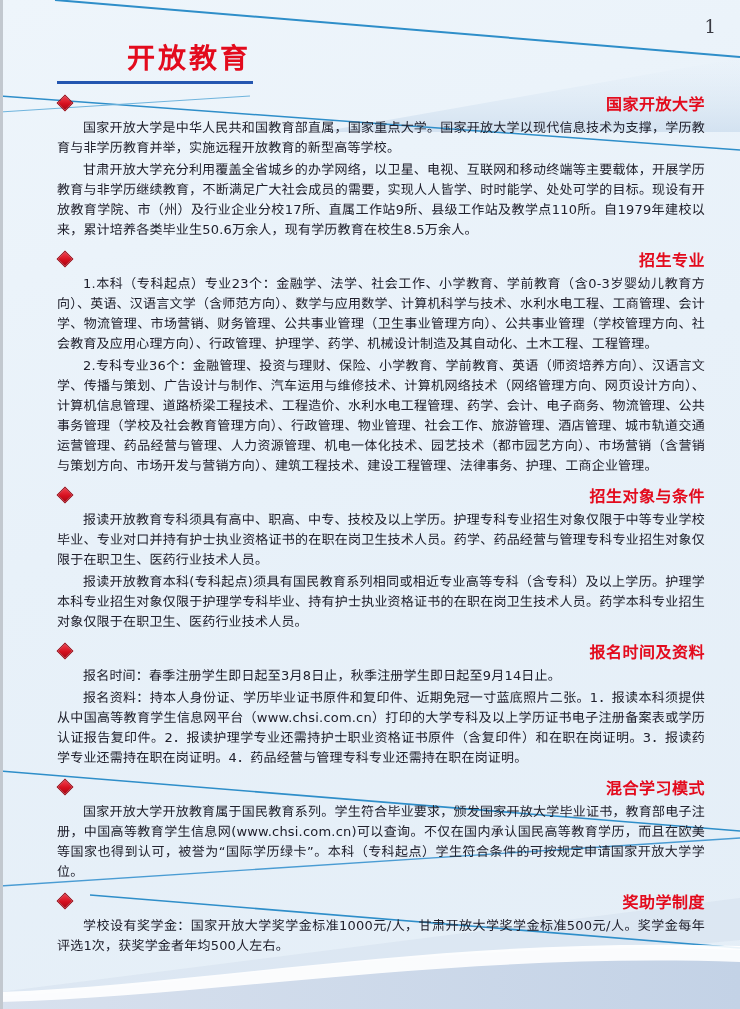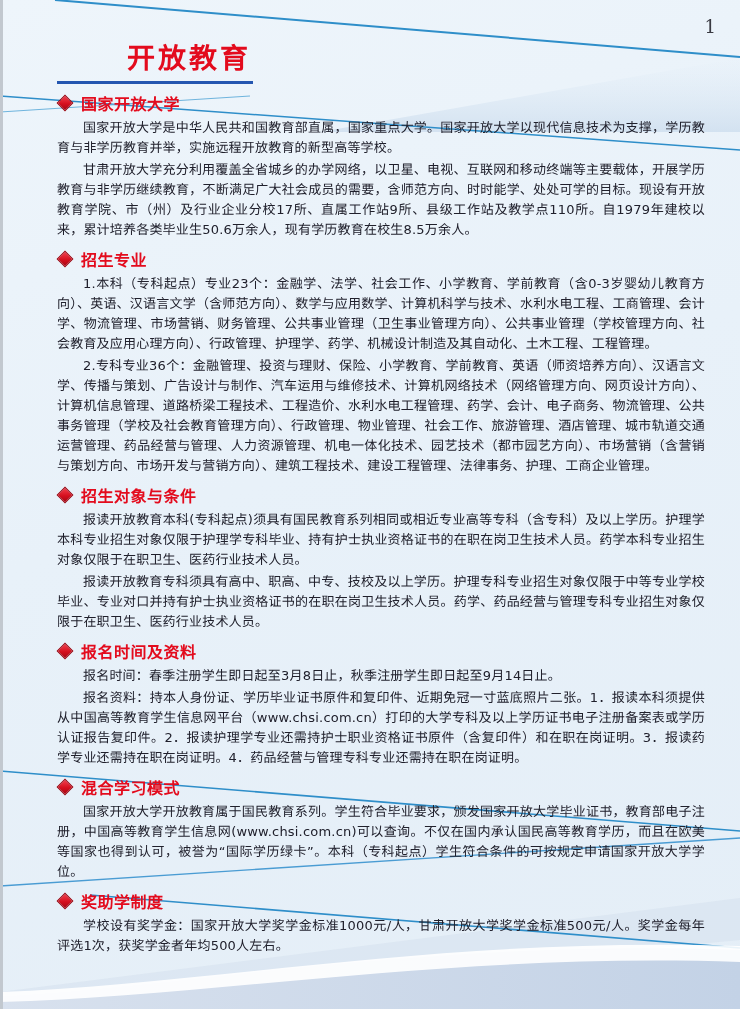--- a/index.html
+++ b/index.html
@@ -45,20 +45,21 @@
     display: inline-block;
     font-size: 28px; font-weight: bold; color: #e30b1d;
     letter-spacing: 3px;
     padding-right: 2px;
   }
 
   .section { margin-top: 0; }
   .section-heading {
     display: flex; align-items: center; gap: 10px;
     margin: 7px 0 3px 2px;
+    justify-content: space-between;
   }
   .diamond {
     width: 12px; height: 12px; flex: 0 0 12px;
     background: linear-gradient(135deg, #f3404e 0%, #d5101f 55%, #a90513 100%);
     border: 1px solid #99040f;
     transform: rotate(45deg);
   }
   .heading-text {
     font-size: 16px; font-weight: bold; color: #e30b1d;
     letter-spacing: 0.5px;
@@ -114,39 +115,39 @@
     <div class="title-wrap">
       <span class="page-title">开放教育</span>
     </div>
 
     <div class="section">
       <div class="section-heading">
         <span class="diamond"></span>
         <span class="heading-text">国家开放大学</span>
       </div>
       <p class="para">国家开放大学是中华人民共和国教育部直属，国家重点大学。国家开放大学以现代信息技术为支撑，学历教育与非学历教育并举，实施远程开放教育的新型高等学校。</p>
-      <p class="para">甘肃开放大学充分利用覆盖全省城乡的办学网络，以卫星、电视、互联网和移动终端等主要载体，开展学历教育与非学历继续教育，不断满足广大社会成员的需要，含师范方向、时时能学、处处可学的目标。现设有开放教育学院、市（州）及行业企业分校17所、直属工作站9所、县级工作站及教学点110所。自1979年建校以来，累计培养各类毕业生50.6万余人，现有学历教育在校生8.5万余人。</p>
+      <p class="para">甘肃开放大学充分利用覆盖全省城乡的办学网络，以卫星、电视、互联网和移动终端等主要载体，开展学历教育与非学历继续教育，不断满足广大社会成员的需要，实现人人皆学、时时能学、处处可学的目标。现设有开放教育学院、市（州）及行业企业分校17所、直属工作站9所、县级工作站及教学点110所。自1979年建校以来，累计培养各类毕业生50.6万余人，现有学历教育在校生8.5万余人。</p>
     </div>
 
     <div class="section">
       <div class="section-heading">
         <span class="diamond"></span>
         <span class="heading-text">招生专业</span>
       </div>
       <p class="para">1.本科（专科起点）专业23个：金融学、法学、社会工作、小学教育、学前教育（含0-3岁婴幼儿教育方向）、英语、汉语言文学（含师范方向）、数学与应用数学、计算机科学与技术、水利水电工程、工商管理、会计学、物流管理、市场营销、财务管理、公共事业管理（卫生事业管理方向）、公共事业管理（学校管理方向、社会教育及应用心理方向）、行政管理、护理学、药学、机械设计制造及其自动化、土木工程、工程管理。</p>
       <p class="para">2.专科专业36个：金融管理、投资与理财、保险、小学教育、学前教育、英语（师资培养方向）、汉语言文学、传播与策划、广告设计与制作、汽车运用与维修技术、计算机网络技术（网络管理方向、网页设计方向）、计算机信息管理、道路桥梁工程技术、工程造价、水利水电工程管理、药学、会计、电子商务、物流管理、公共事务管理（学校及社会教育管理方向）、行政管理、物业管理、社会工作、旅游管理、酒店管理、城市轨道交通运营管理、药品经营与管理、人力资源管理、机电一体化技术、园艺技术（都市园艺方向）、市场营销（含营销与策划方向、市场开发与营销方向）、建筑工程技术、建设工程管理、法律事务、护理、工商企业管理。</p>
     </div>
 
     <div class="section">
       <div class="section-heading">
         <span class="diamond"></span>
         <span class="heading-text">招生对象与条件</span>
       </div>
+      <p class="para">报读开放教育专科须具有高中、职高、中专、技校及以上学历。护理专科专业招生对象仅限于中等专业学校毕业、专业对口并持有护士执业资格证书的在职在岗卫生技术人员。药学、药品经营与管理专科专业招生对象仅限于在职卫生、医药行业技术人员。</p>
       <p class="para">报读开放教育本科(专科起点)须具有国民教育系列相同或相近专业高等专科（含专科）及以上学历。护理学本科专业招生对象仅限于护理学专科毕业、持有护士执业资格证书的在职在岗卫生技术人员。药学本科专业招生对象仅限于在职卫生、医药行业技术人员。</p>
-      <p class="para">报读开放教育专科须具有高中、职高、中专、技校及以上学历。护理专科专业招生对象仅限于中等专业学校毕业、专业对口并持有护士执业资格证书的在职在岗卫生技术人员。药学、药品经营与管理专科专业招生对象仅限于在职卫生、医药行业技术人员。</p>
     </div>
 
     <div class="section">
       <div class="section-heading">
         <span class="diamond"></span>
         <span class="heading-text">报名时间及资料</span>
       </div>
       <p class="para">报名时间：春季注册学生即日起至3月8日止，秋季注册学生即日起至9月14日止。</p>
       <p class="para">报名资料：持本人身份证、学历毕业证书原件和复印件、近期免冠一寸蓝底照片二张。1．报读本科须提供从中国高等教育学生信息网平台（www.chsi.com.cn）打印的大学专科及以上学历证书电子注册备案表或学历认证报告复印件。2．报读护理学专业还需持护士职业资格证书原件（含复印件）和在职在岗证明。3．报读药学专业还需持在职在岗证明。4．药品经营与管理专科专业还需持在职在岗证明。</p>
     </div>

